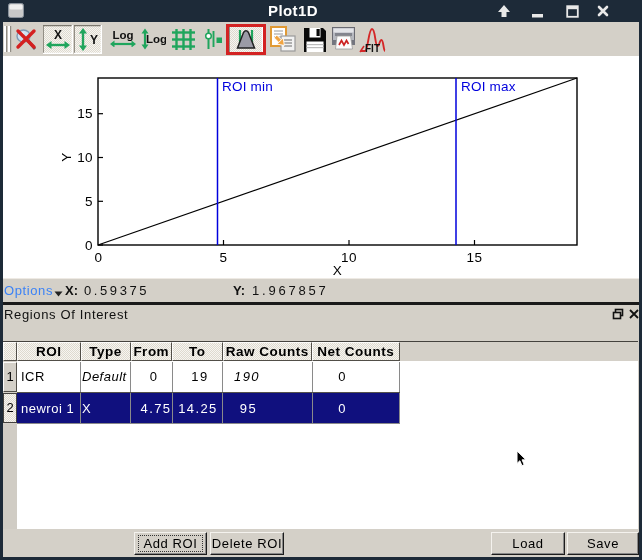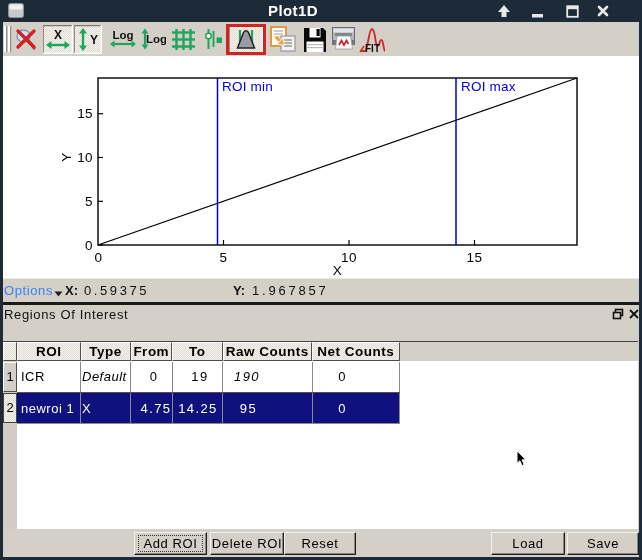--- a/index.html
+++ b/index.html
@@ -243,19 +243,18 @@
 <div class="abs rtx" style="left:312px;top:369px;width:60px;text-align:center;">0</div>
 <div class="abs rtx w" style="left:21px;top:401px;">newroi 1</div>
 <div class="abs rtx w" style="left:82px;top:401px;">X</div>
 <div class="abs rtx num w" style="left:131px;top:401px;width:50px;text-align:center;">4.75</div>
 <div class="abs rtx num w" style="left:170px;top:401px;width:56px;text-align:center;">14.25</div>
 <div class="abs rtx num w" style="left:218px;top:401px;width:61px;text-align:center;">95</div>
 <div class="abs rtx w" style="left:312px;top:401px;width:60px;text-align:center;">0</div>
 <div class="abs" id="btnbar"></div>
 <div class="btn" style="left:134px;top:532px;width:71px;height:21px;line-height:21px;">Add ROI<div style="position:absolute;left:3px;top:2px;right:3px;bottom:2px;border:1px dotted #333;"></div></div>
 <div class="btn" style="left:210px;top:532px;width:72px;height:21px;line-height:21px;">Delete ROI</div>
-<div class="btn" style="left:284px;top:532px;width:70px;height:21px;line-height:21px;">Reset</div>
 <div class="btn" style="left:491px;top:532px;width:72px;height:21px;line-height:21px;">Load</div>
 <div class="btn" style="left:567px;top:532px;width:70px;height:21px;line-height:21px;">Save</div>
 <svg class="abs" style="left:516px;top:450px" width="11" height="17" viewBox="0 0 12 19">
  <path d="M1 1 L1 15 L4.2 12 L6.5 17.5 L9 16.3 L6.6 11 L11 11 Z" fill="#000" stroke="#fff" stroke-width="1.1"></path>
 </svg>
 </div>
 
 </body></html>

